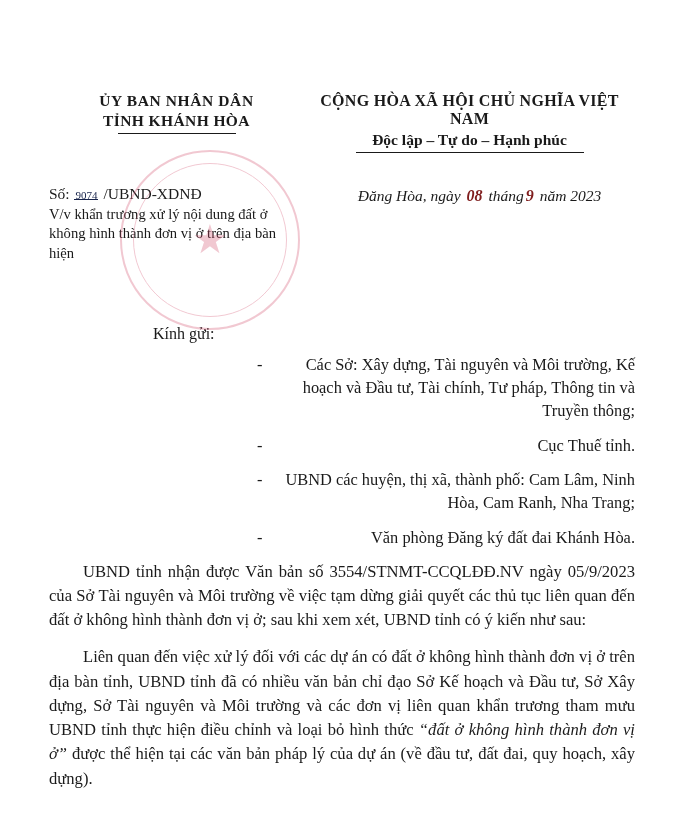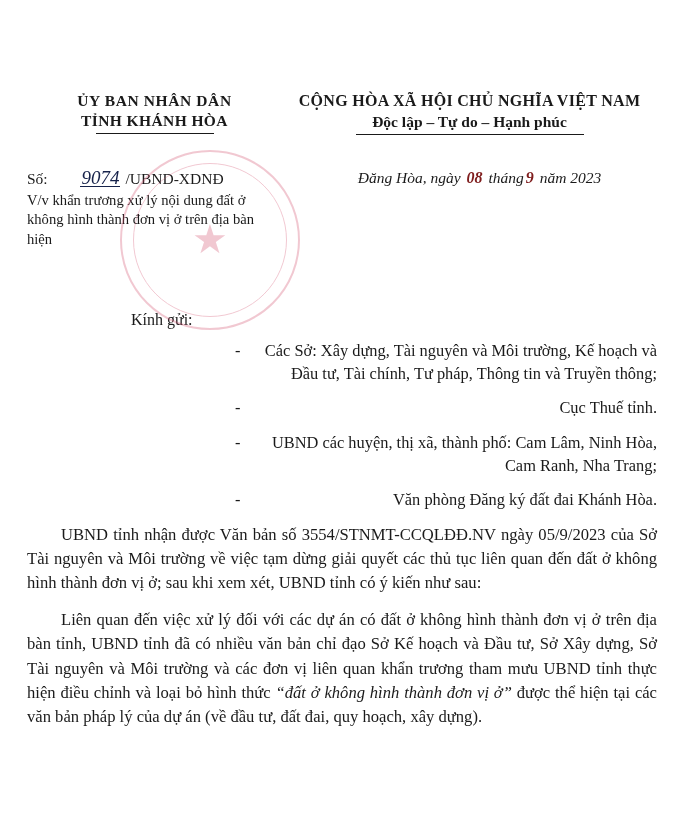--- a/index.html
+++ b/index.html
@@ -12,21 +12,21 @@
     background: #ffffff;
     font-family: "Liberation Serif", serif;
     color: #1a1a1a;
     overflow: hidden;
   }
   .page {
     position: relative;
     width: 684px;
     height: 836px;
     box-sizing: border-box;
-    padding: 0 27px;
+    padding: 0 49px;
   }
 
   
   .header {
     display: flex;
     align-items: flex-start;
     padding-top: 92px;
   }
   .header-left {
     width: 255px;
@@ -92,26 +92,24 @@
     width: 275px;
     flex: 0 0 auto;
     position: relative;
   }
   .doc-number {
     font-size: 15.5px;
     white-space: nowrap;
   }
   .doc-number .num-hand {
     font-family: "Liberation Serif", serif;
-    font-style: italic;
-    font-size: 19px;
+    font-size: 11px;
     color: #16224a;
     position: relative;
     padding: 0 2px;
-    margin-left: 28px;
   }
   .doc-number .num-hand::after {
     content: "";
     position: absolute;
     left: 0;
     right: 2px;
     bottom: 1px;
     height: 1px;
     background: #16224a;
   }

